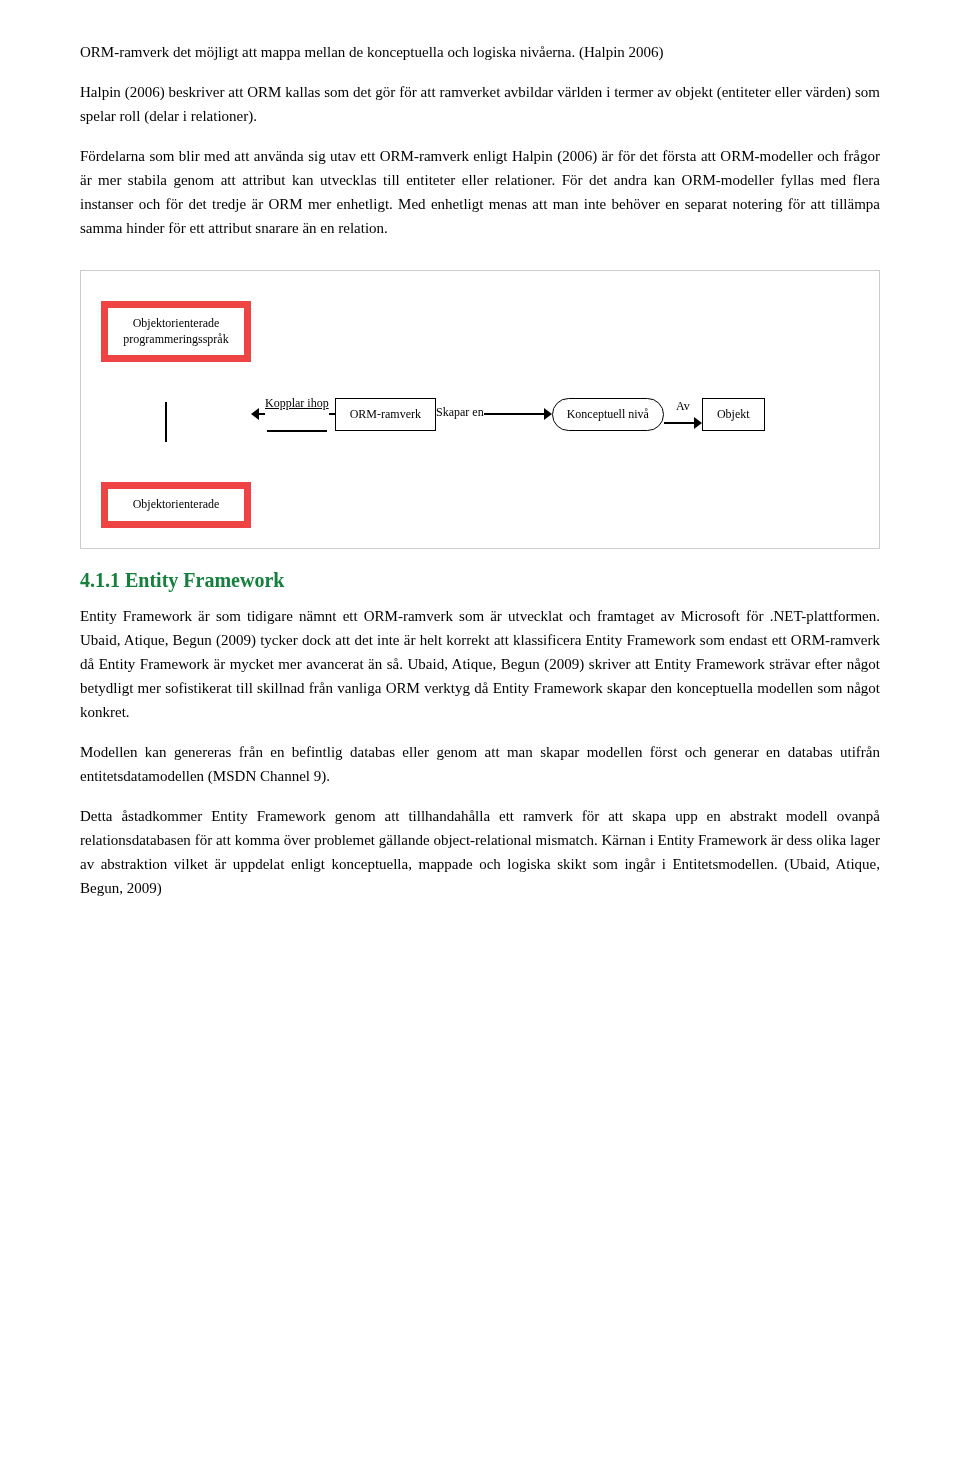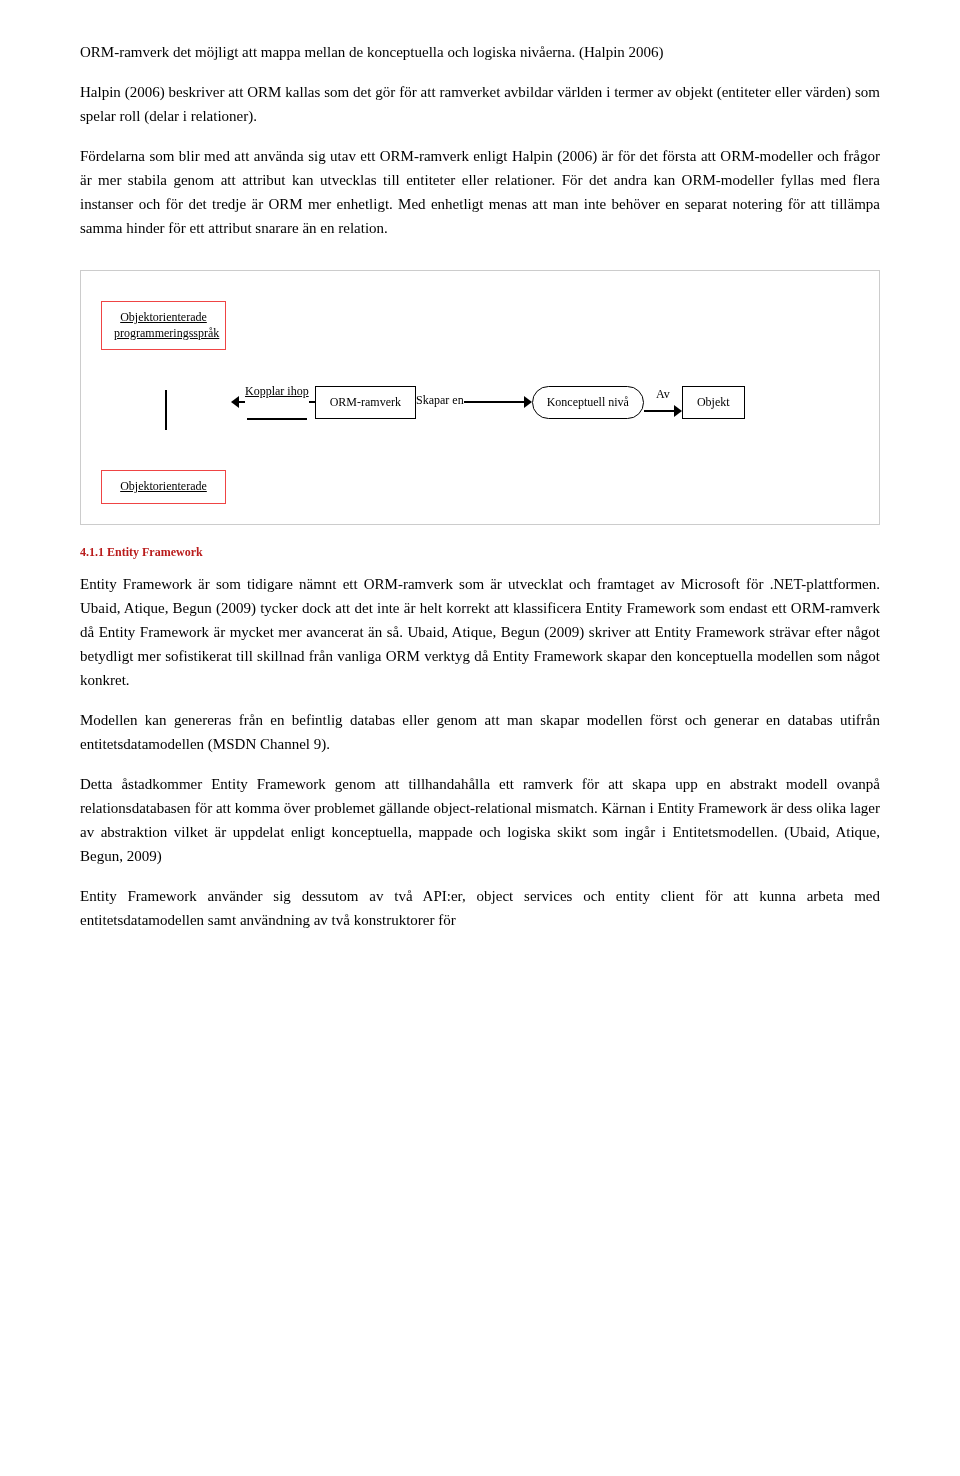--- a/index.html
+++ b/index.html
@@ -28,40 +28,39 @@
     }
     .diagram-box {
       border: 1px solid #000;
       padding: 8px 14px;
       font-size: 12px;
       text-align: center;
       white-space: nowrap;
       background: #fff;
     }
     .diagram-box-left {
-      border: 1px solid #ef4444;
+      border: 7px solid #ef4444;
       padding: 8px 12px;
       font-size: 12px;
       text-align: center;
       background: #fff;
-      width: 125px;
+      width: 150px;
       line-height: 1.3;
-      text-decoration: underline;
     }
     .diagram-caption {
       text-align: center;
       font-size: 13px;
       margin-top: 8px;
       margin-bottom: 20px;
       font-style: italic;
     }
     .section-number-heading {
-      font-size: 12px;
+      font-size: 20px;
       font-weight: bold;
-      color: #b91c1c;
+      color: #15803d;
       margin-bottom: 12px;
       margin-top: 20px;
     }
     .page-number {
       text-align: center;
       margin-top: 30px;
       font-size: 14px;
     }
     .diagram-wrapper {
       display: flex;
@@ -133,16 +132,15 @@
 
     </div>
   </div>
 
 
   <h3 class="section-number-heading">4.1.1 Entity Framework</h3>
 
   <p class="paragraph">Entity Framework är som tidigare nämnt ett ORM-ramverk som är utvecklat och framtaget av Microsoft för .NET-plattformen. Ubaid, Atique, Begun (2009) tycker dock att det inte är helt korrekt att klassificera Entity Framework som endast ett ORM-ramverk då Entity Framework är mycket mer avancerat än så. Ubaid, Atique, Begun (2009) skriver att Entity Framework strävar efter något betydligt mer sofistikerat till skillnad från vanliga ORM verktyg då Entity Framework skapar den konceptuella modellen som något konkret.</p>
   <p class="paragraph">Modellen kan genereras från en befintlig databas eller genom att man skapar modellen först och generar en databas utifrån entitetsdatamodellen (MSDN Channel 9).</p>
   <p class="paragraph">Detta åstadkommer Entity Framework genom att tillhandahålla ett ramverk för att skapa upp en abstrakt modell ovanpå relationsdatabasen för att komma över problemet gällande object-relational mismatch. Kärnan i Entity Framework är dess olika lager av abstraktion vilket är uppdelat enligt konceptuella, mappade och logiska skikt som ingår i Entitetsmodellen. (Ubaid, Atique, Begun, 2009)</p>
-  <p class="paragraph">Entity Framework använder sig dessutom av två API:er, object services och entity client för att kunna arbeta med entitetsdatamodellen samt användning av två konstruktorer för</p>
 
 
 </div>
 
 </body></html>

